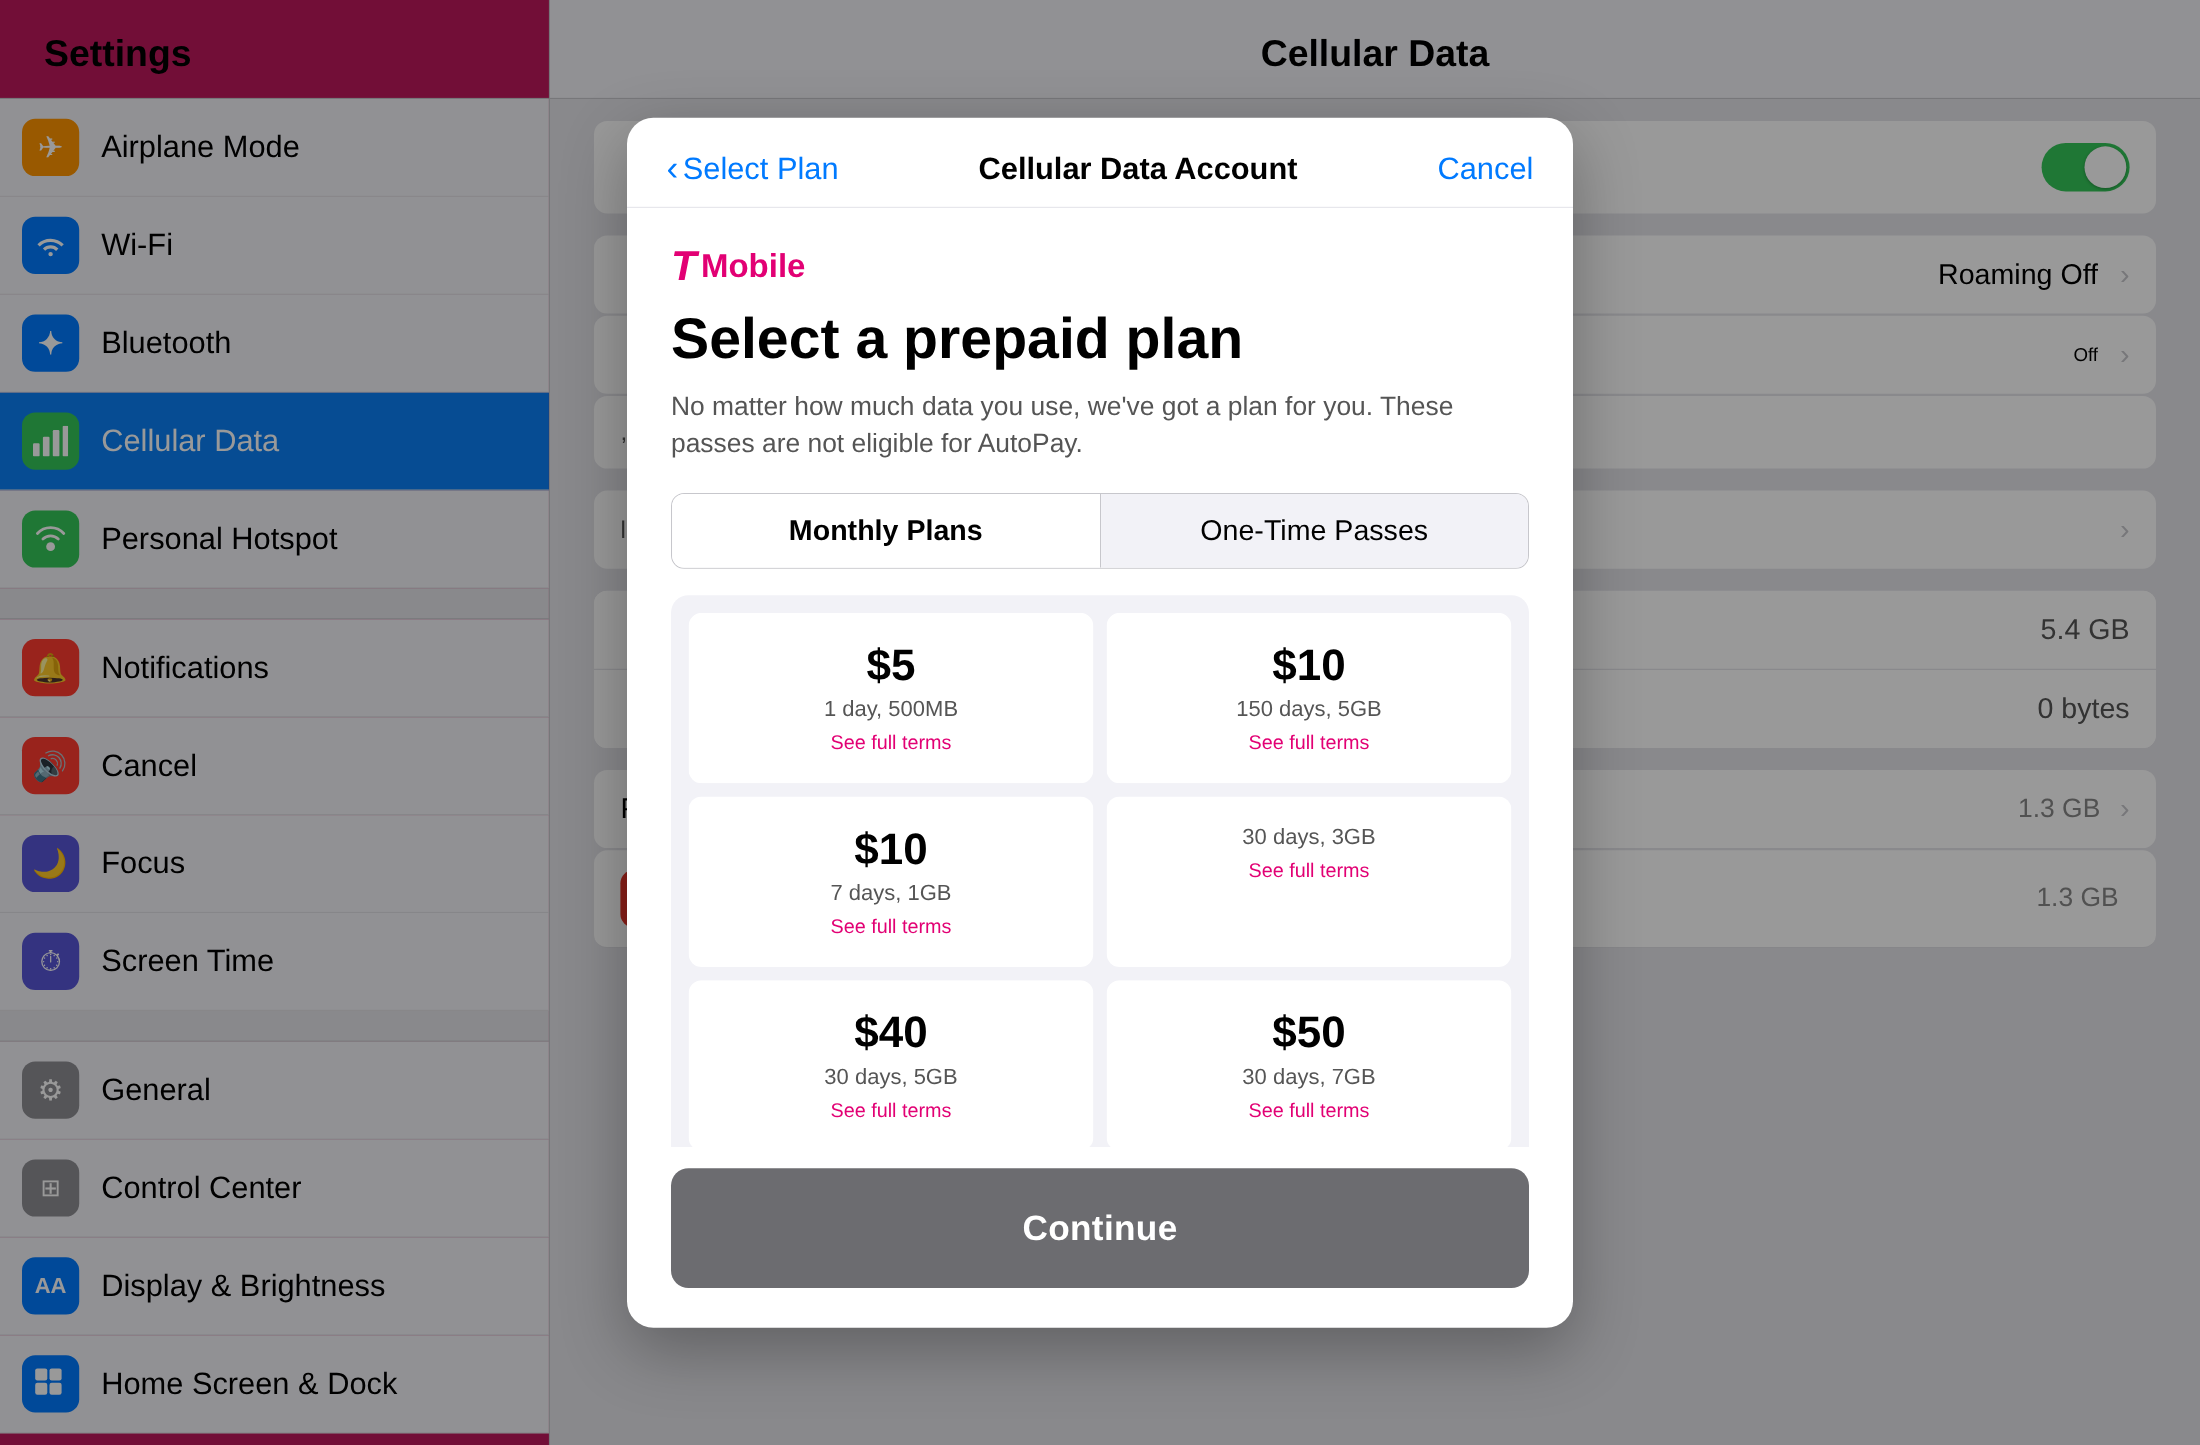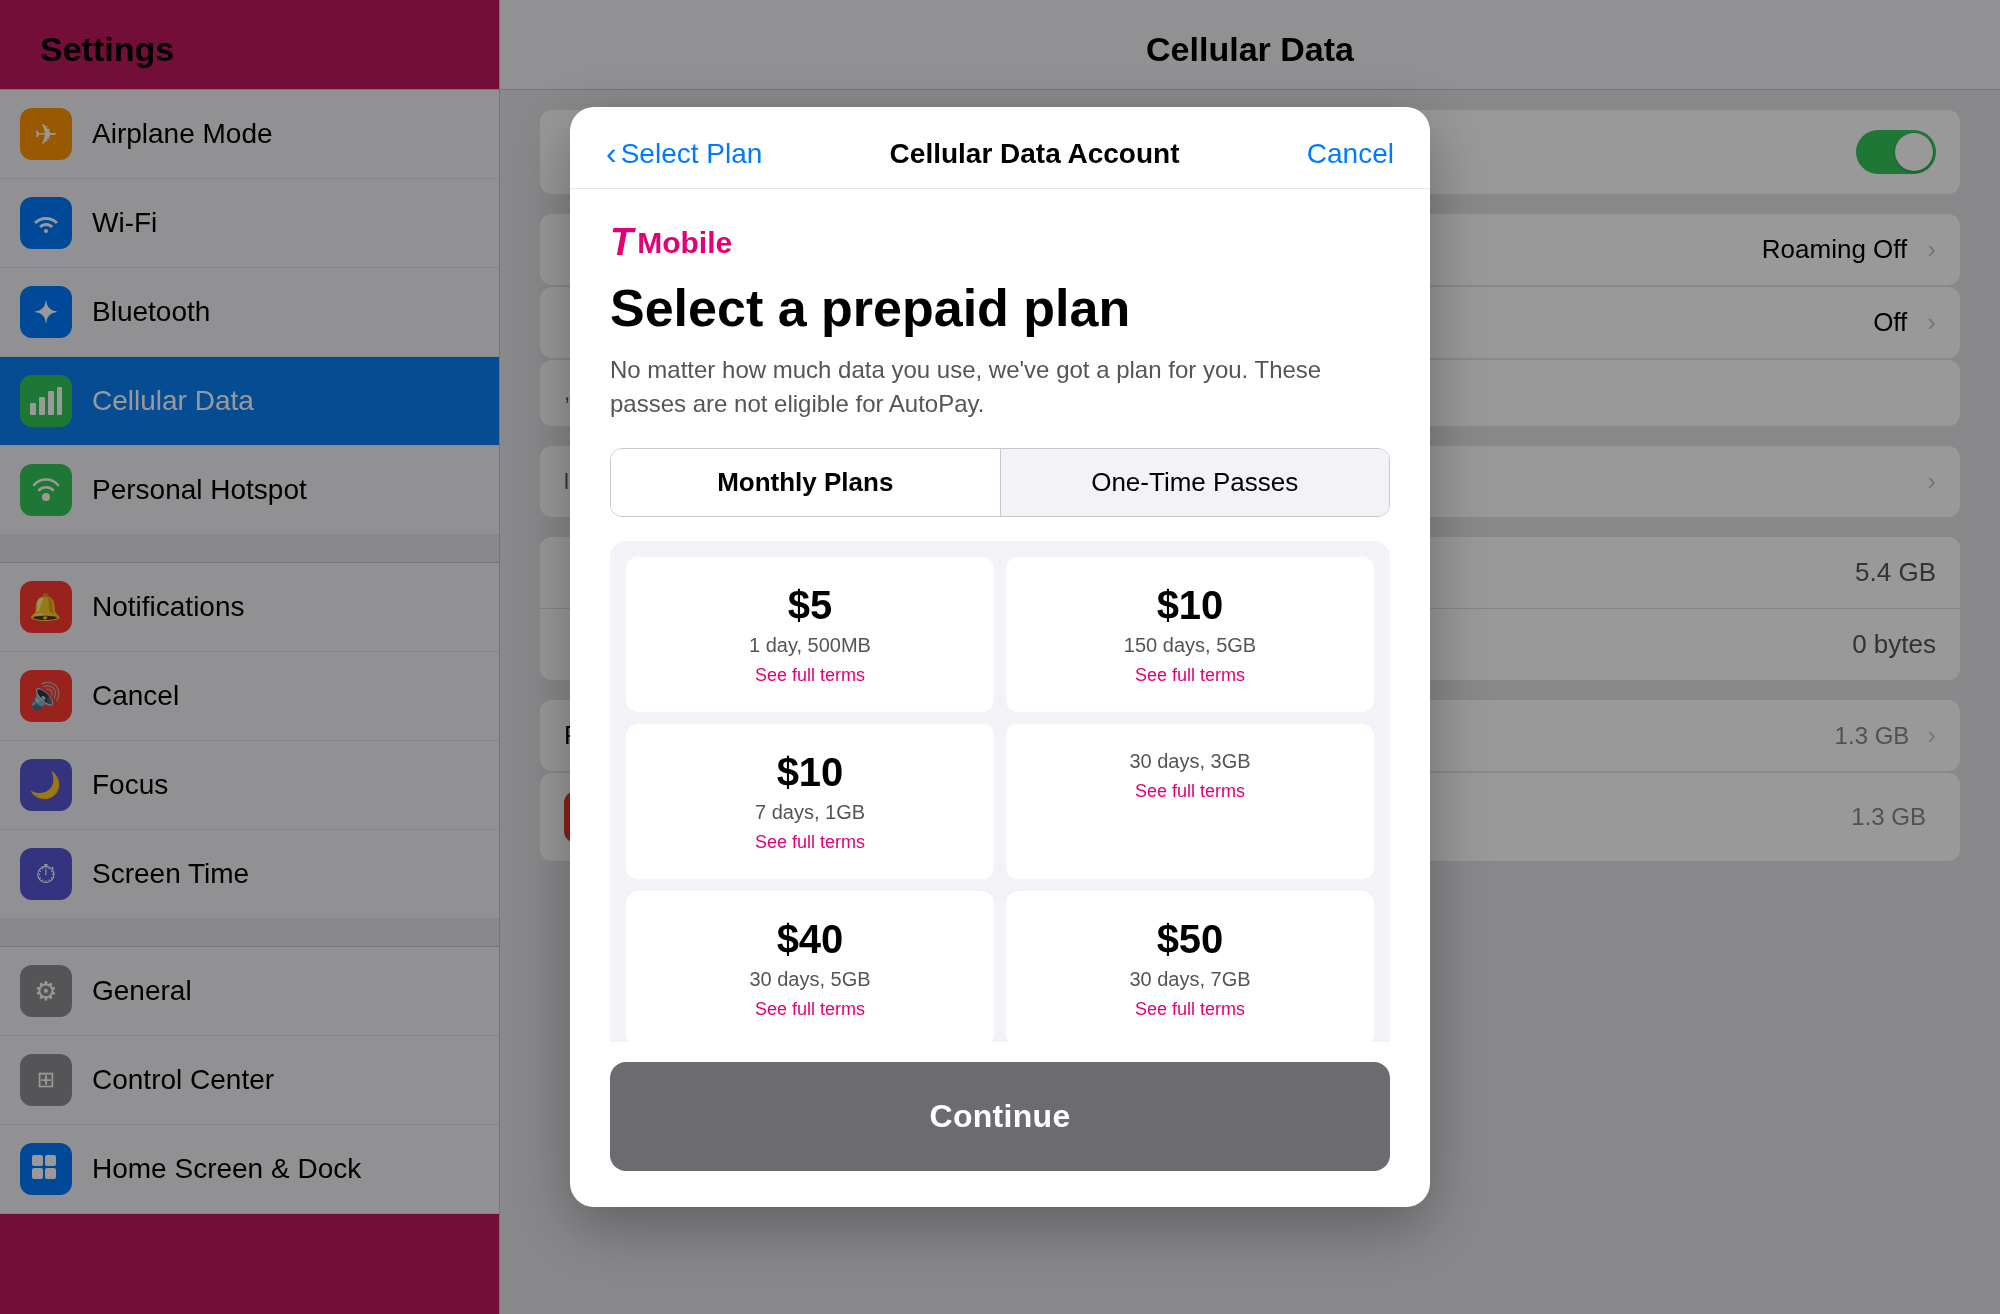--- a/index.html
+++ b/index.html
@@ -453,20 +453,24 @@
     <div class="sidebar-item">
       <div class="sidebar-item-icon" style="background:#8e8e93; color:#fff; font-size:26px;">⚙</div>
       <span class="sidebar-item-label">General</span>
     </div>
 
     <div class="sidebar-item">
       <div class="sidebar-item-icon" style="background:#8e8e93; color:#fff; font-size:22px;">⊞</div>
       <span class="sidebar-item-label">Control Center</span>
     </div>
 
+    <div class="sidebar-item">
+      <div class="sidebar-item-icon" style="background:#007aff; color:#fff; font-size:20px; font-weight:700;">AA</div>
+      <span class="sidebar-item-label">Display &amp; Brightness</span>
+    </div>
 
     <div class="sidebar-item">
       <div class="sidebar-item-icon" style="background:#007aff; color:#fff; font-size:22px;">
         <svg width="32" height="32" viewBox="0 0 32 32">
             <rect x="2" y="2" width="11" height="11" rx="2" fill="#fff"></rect>
             <rect x="15" y="2" width="11" height="11" rx="2" fill="#fff"></rect>
             <rect x="2" y="15" width="11" height="11" rx="2" fill="#fff"></rect>
             <rect x="15" y="15" width="11" height="11" rx="2" fill="#fff"></rect>
           </svg>
       </div>
@@ -482,21 +486,21 @@
       <div style="background:#fff; border-radius:12px; padding:20px 24px; display:flex; align-items:center; justify-content:flex-end; margin-bottom:20px;">
         <div class="toggle-on"></div>
       </div>
 
       <div style="background:#fff; border-radius:12px; padding:20px 24px; display:flex; align-items:center; justify-content:flex-end; margin-bottom:2px;">
         <span style="font-size:26px; color:#000; margin-right:10px;">Roaming Off</span>
         <span class="chevron">›</span>
       </div>
 
       <div style="background:#fff; border-radius:12px; padding:20px 24px; display:flex; align-items:center; justify-content:flex-end; margin-bottom:2px;">
-        <span style="font-size:26px; color:#000; margin-right:10px;">Off</span>
+        <span style="font-size:17px; color:#000; margin-right:10px;">Off</span>
         <span class="chevron">›</span>
       </div>
 
       <div style="background:#fff; border-radius:12px; padding:20px 24px; margin-bottom:20px;">
         <span style="font-size:22px; color:#555;">, web browsing, and push notifications.</span>
       </div>
 
       <div style="background:#fff; border-radius:12px; padding:20px 24px; display:flex; align-items:center; justify-content:space-between; margin-bottom:20px;">
         <span style="font-size:22px; color:#555;">lular plans available in your area.</span>
         <span class="chevron">›</span>

